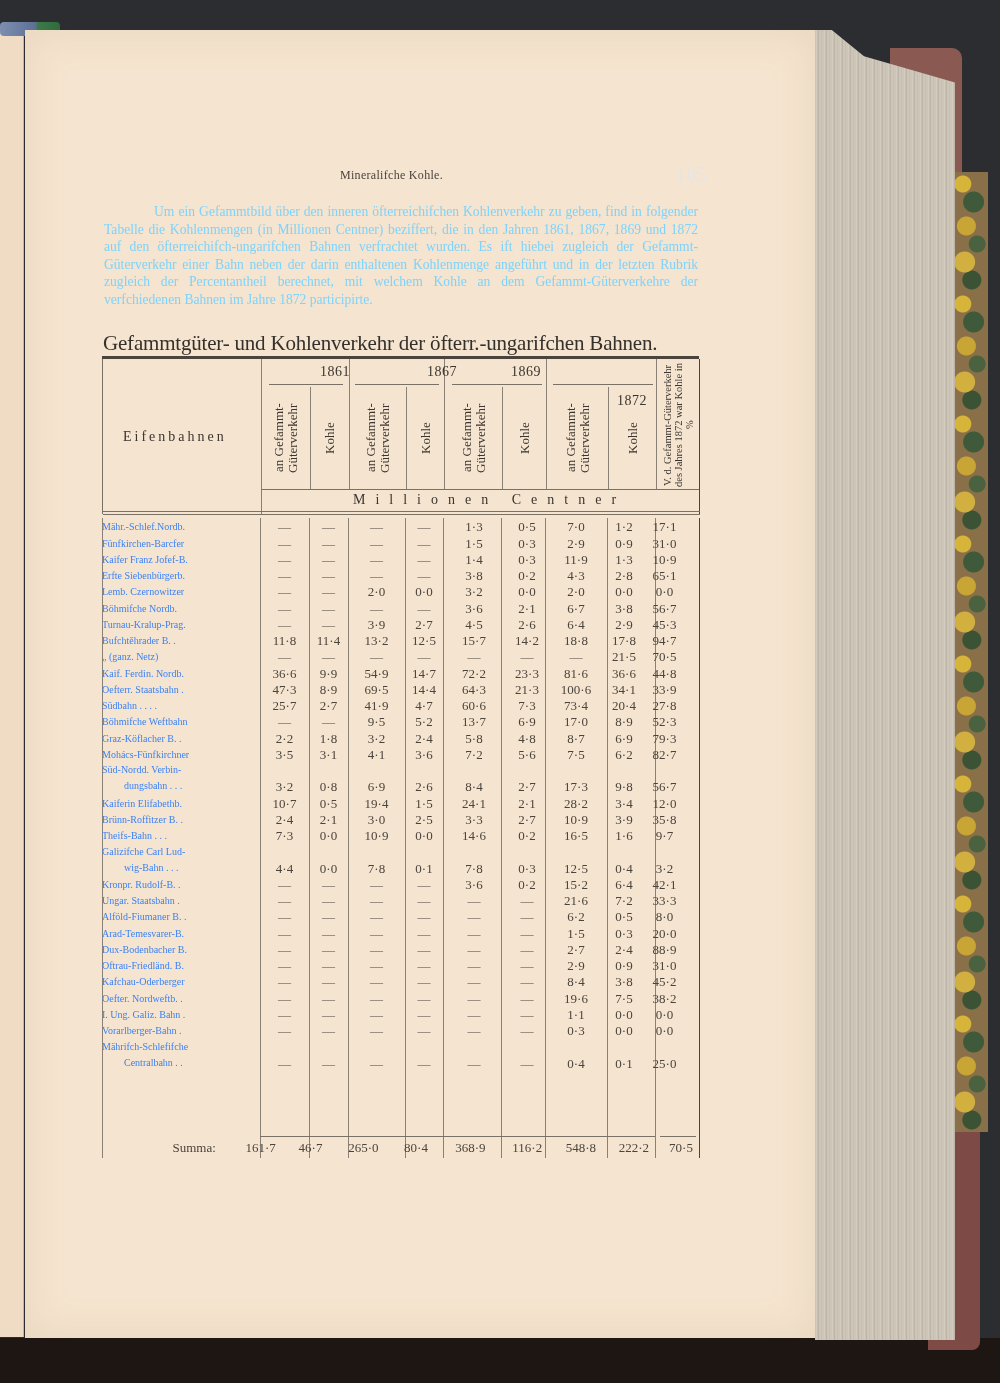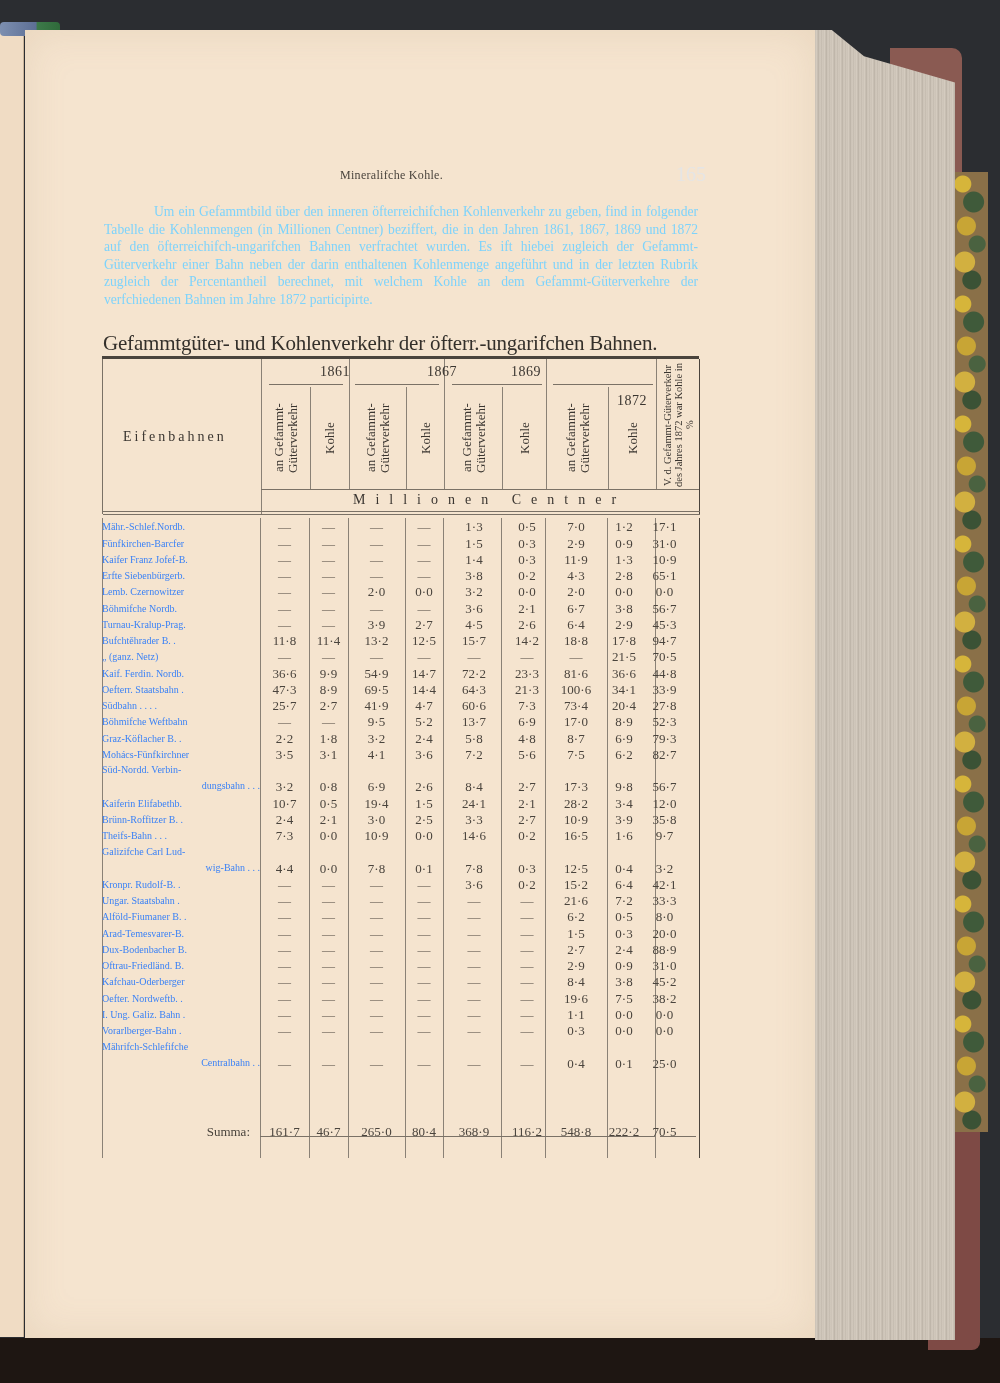--- a/index.html
+++ b/index.html
@@ -115,22 +115,22 @@
     .row.tall { height: 32.5px; }
     .cell-name {
       width: 158px; white-space: nowrap; padding-left: 0; font-size: 10px;
       color: #3b82f6;
     }
     .row.tall .cell-name { white-space: normal; line-height: 16px; }
     .cell-num { text-align: center; white-space: nowrap; color: #4a443d; }
     .c1 { width: 49px; } .c2 { width: 39px; } .c3 { width: 57px; } .c4 { width: 38px; }
     .c5 { width: 62px; } .c6 { width: 44px; } .c7 { width: 54px; } .c8 { width: 42px; } .c9 { width: 42px; text-align: center; padding-right: 3px; }
     .dash { color: #6a6258; }
-    .indent { padding-left: 22px; text-align: right; }
-    .summa-row { position: absolute; top: 606px; left: 0; width: 597px; display: flex; font-size: 13px; }
+    .indent { padding-left: 22px; }
+    .summa-row { position: absolute; top: 622px; left: 0; width: 597px; display: flex; font-size: 13px; gap: 16px; }
     .summa-label { width: 158px; text-align: right; padding-right: 10px; color: #4a443d; }
     .body-left-rail { position: absolute; left: 0; top: 0; width: 1px; height: 640px; background: #8a8176; }
   </style>
 </head>
 <body>
 
 <div class="backdrop-bottom"></div>
 <div class="left-page-edge"></div>
 <div class="bookmark-ribbon"></div>
 <div class="cover-leather-top"></div>

